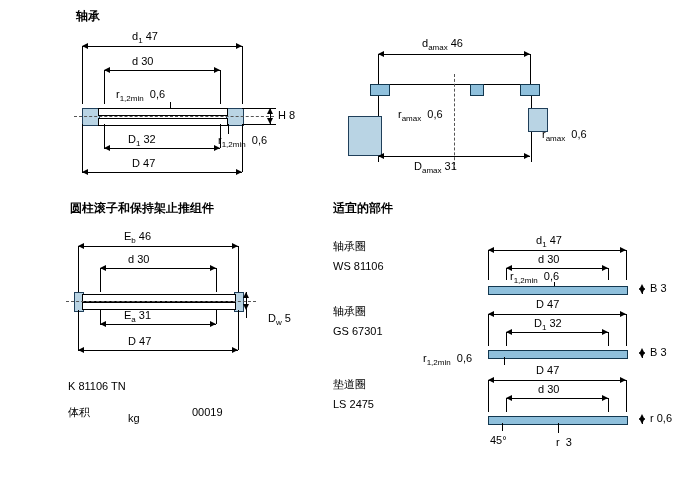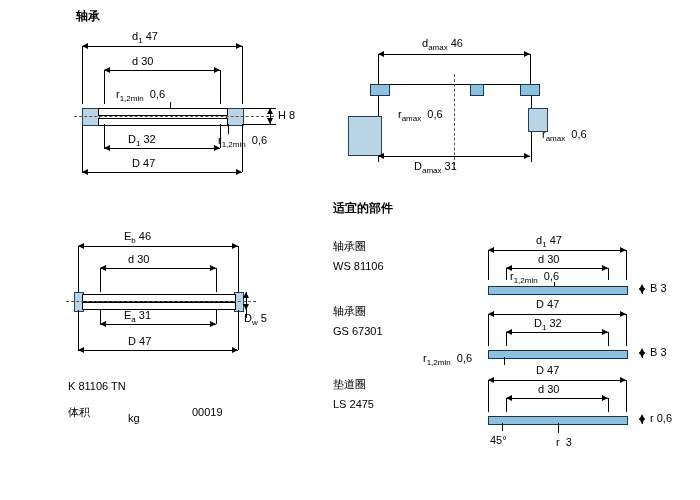--- a/index.html
+++ b/index.html
@@ -30,20 +30,21 @@
   .hatch{position:absolute;background:#b9d4e4;border:1px solid #1f3f5a;}
   .ring{position:absolute;background:#8fc0dc;border:1px solid #12374f;}
   .cl{position:absolute;border-top:1px dashed #555;height:0;}
 </style>
 </head>
 <body>
 
 <div class="root">
 
   <div class="abs ttl" style="left:76px;top:8px;">轴承</div>
+  <div class="abs ttl" style="left:70px;top:200px;">圆柱滚子和保持架止推组件</div>
   <div class="abs ttl" style="left:333px;top:200px;">适宜的部件</div>
 
   <div class="abs" style="left:60px;top:24px;width:260px;height:160px;">
 
     <div class="hl" style="left:22px;top:22px;width:160px;"></div>
     <div class="ahL" style="left:22px;top:19px;"></div>
     <div class="ahR" style="left:176px;top:19px;"></div>
     <div class="vl" style="left:22px;top:22px;height:58px;"></div>
     <div class="vl" style="left:182px;top:22px;height:58px;"></div>
     <div class="abs lbl" style="left:72px;top:6px;">
@@ -165,21 +166,21 @@
     <div class="abs lbl" style="left:68px;top:31px;">
       <span>d</span>&nbsp;<span>30</span>
     </div>
 
     <div class="hatch" style="left:14px;top:70px;width:8px;height:18px;"></div>
     <div class="hatch" style="left:174px;top:70px;width:8px;height:18px;"></div>
     <div class="steel" style="left:22px;top:72px;width:152px;height:6px;"></div>
     <div class="steel" style="left:22px;top:80px;width:152px;height:6px;"></div>
     <div class="cl" style="left:6px;top:79px;width:190px;"></div>
 
-    <div class="abs lbl" style="left:184px;top:90px;">
+    <div class="abs lbl" style="left:208px;top:90px;">
       <span>D</span><span class="sub">w</span>&nbsp;<span>5</span>
     </div>
     <div class="vl" style="left:186px;top:70px;height:26px;"></div>
     <div class="ahU" style="left:183px;top:70px;"></div>
     <div class="ahD" style="left:183px;top:82px;"></div>
 
     <div class="hl" style="left:40px;top:102px;width:116px;"></div>
     <div class="ahL" style="left:40px;top:99px;"></div>
     <div class="ahR" style="left:150px;top:99px;"></div>
     <div class="vl" style="left:40px;top:88px;height:14px;"></div>

